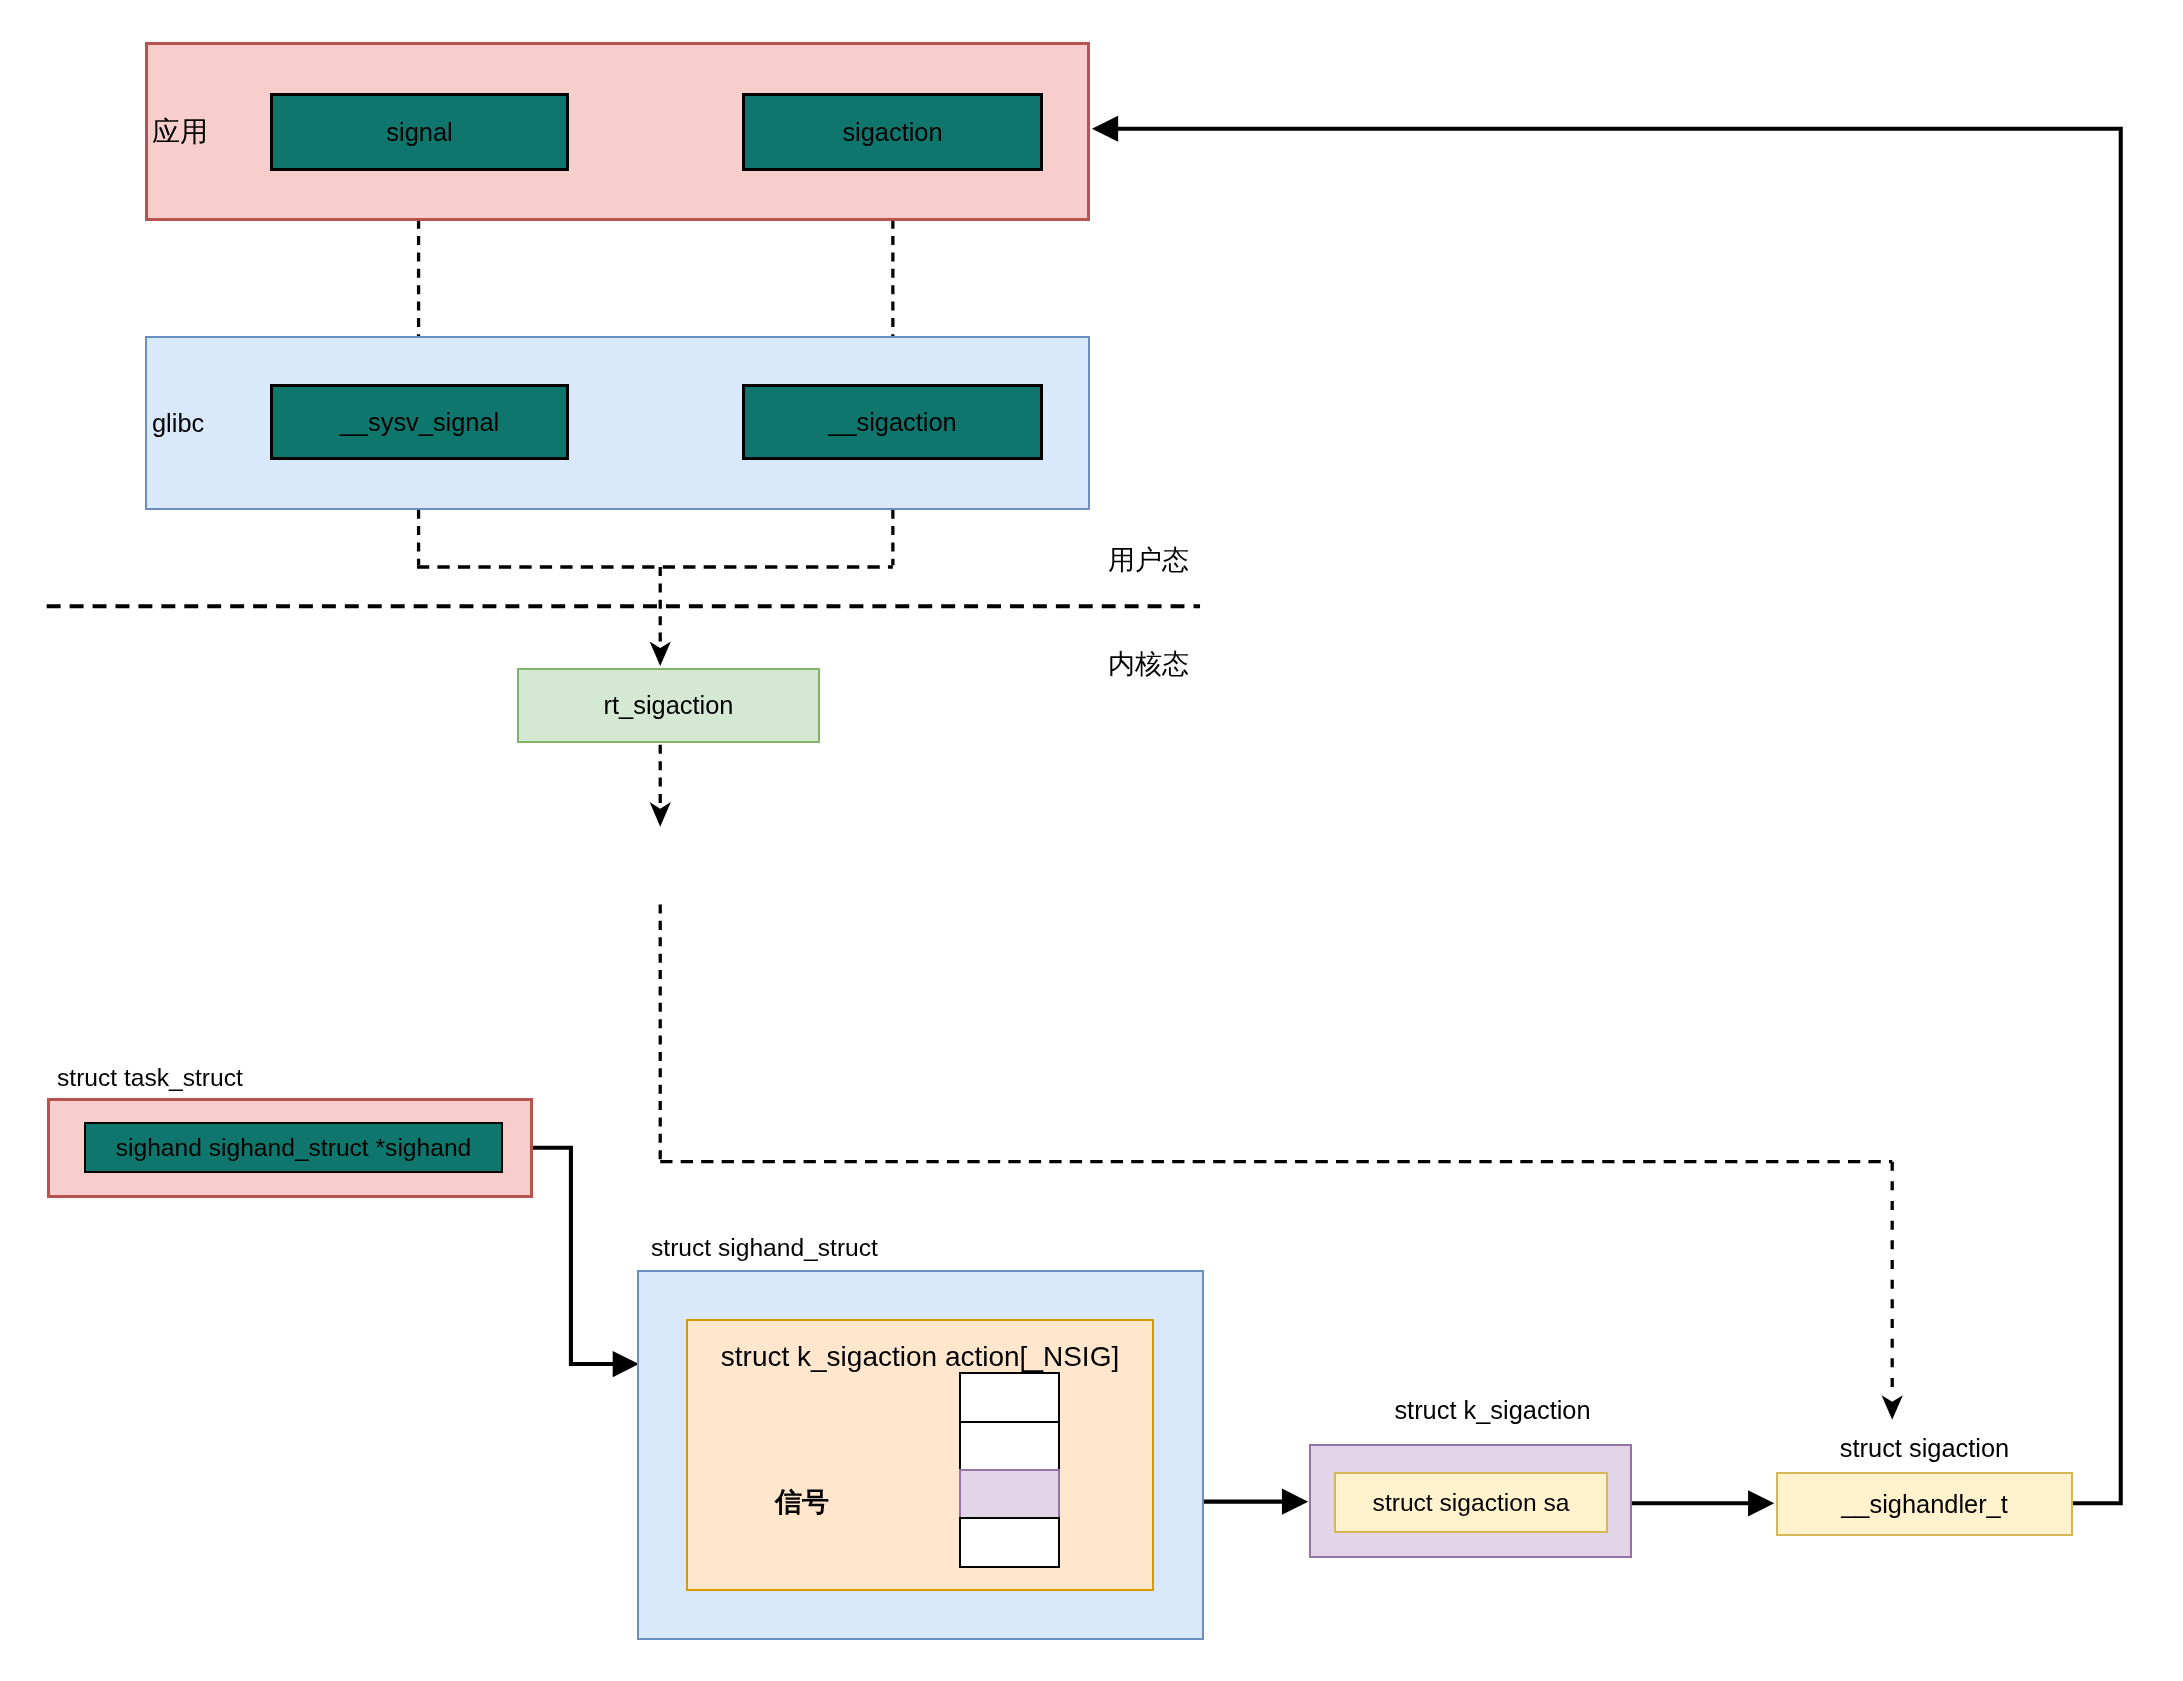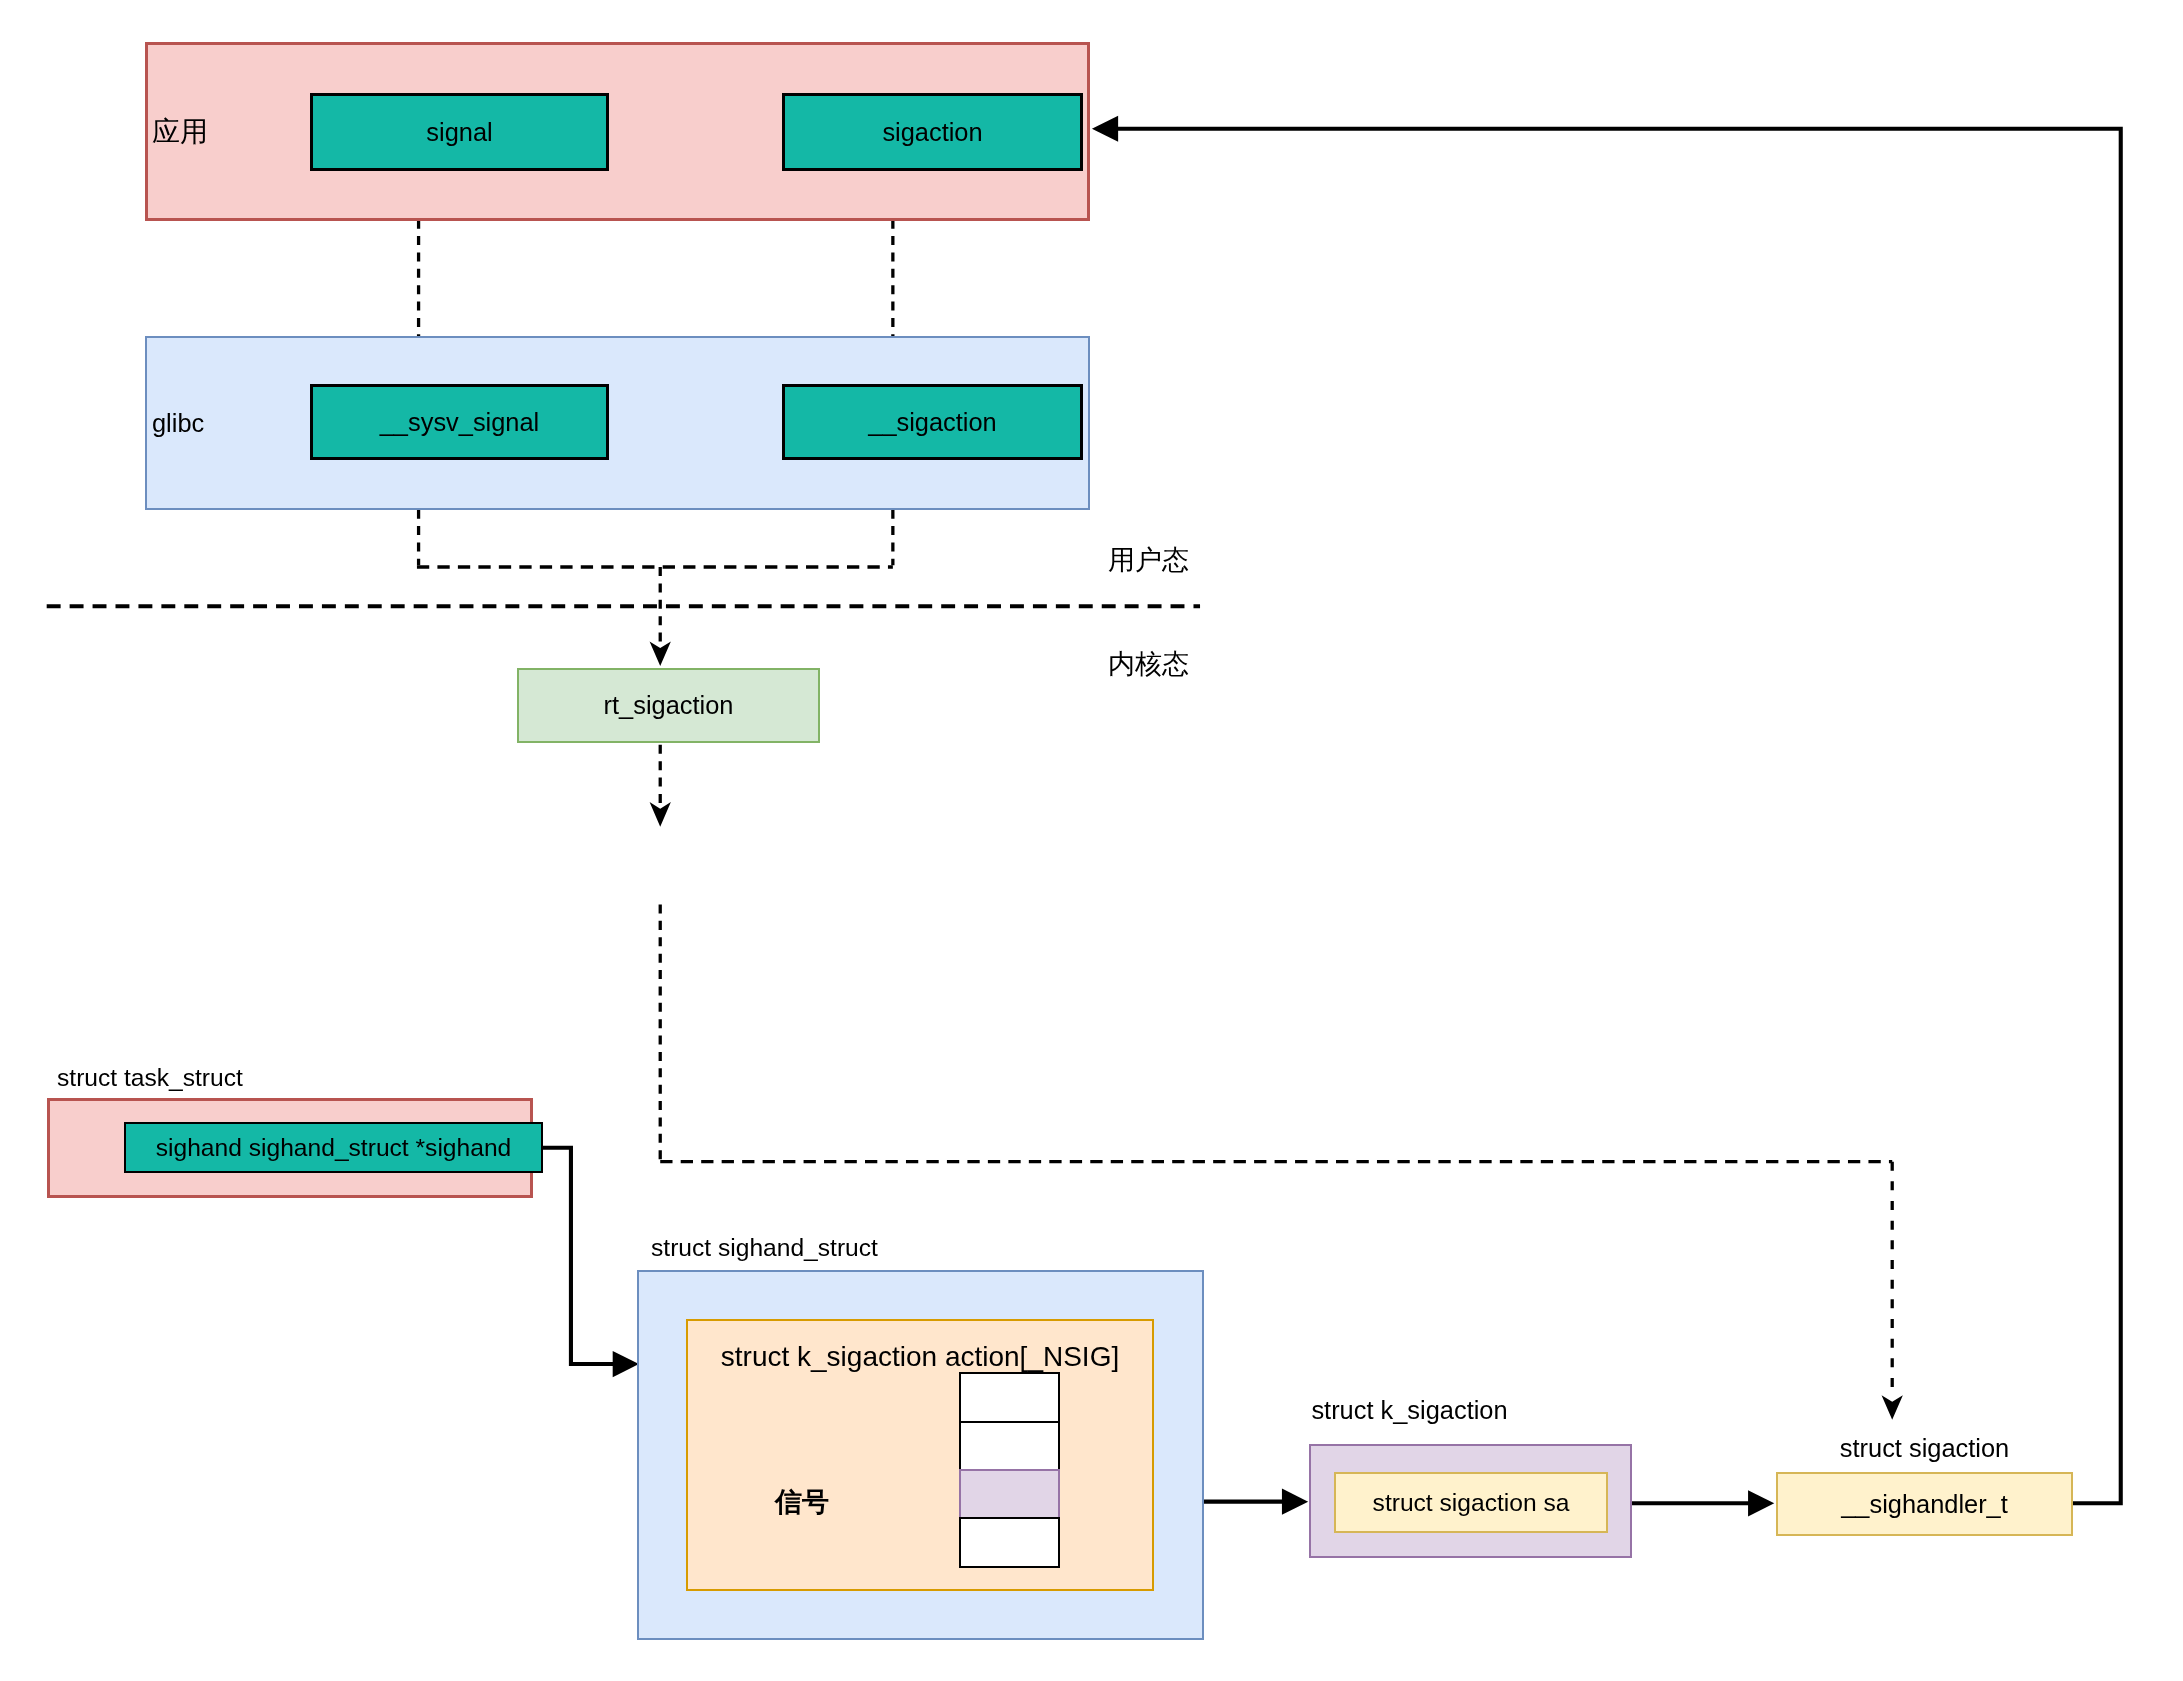--- a/index.html
+++ b/index.html
@@ -18,21 +18,21 @@
 
   
   .app-box{background:#f8cecc;border:3.3px solid #b85450;}
   .glibc-box{background:#dae8fc;border:2.5px solid #6c8ebf;}
   .green-box{background:#d5e8d4;border:2.5px solid #82b366;}
   .task-box{background:#f8cecc;border:3.3px solid #b85450;}
   .sighand-box{background:#dae8fc;border:2.5px solid #6c8ebf;}
   .action-box{background:#ffe6cc;border:2.5px solid #d79b00;}
   .ksig-box{background:#e1d5e7;border:2.5px solid #9673a6;}
   .yellow-box{background:#fff2cc;border:2.5px solid #d6b656;}
-  .white-box{background:#14b8a6;border:3.3px solid #000000;margin-left:40px;}
+  .white-box{background:#0f766e;border:3.3px solid #000000;}
 
   .cell{background:#ffffff;border:2.5px solid #000000;}
   .cell.hl{background:#e1d5e7;border:2.5px solid #9673a6;}
 
   svg.wires{position:absolute;left:0;top:0;pointer-events:none;}
 </style>
 </head>
 <body>
 
 <div id="canvas">
@@ -107,21 +107,21 @@
   <div class="abs action-box" style="left:686px;top:1319px;width:468px;height:272px;"></div>
   <div class="abs lbl center" style="left:686px;top:1342px;width:468px;height:29.5px;font-size:28px;">struct k_sigaction action[_NSIG]</div>
 
   <div class="abs cell" style="left:959px;top:1372px;width:101px;height:51px;"></div>
   <div class="abs cell" style="left:959px;top:1421px;width:101px;height:51px;"></div>
   <div class="abs cell hl" style="left:959px;top:1469px;width:101px;height:51px;"></div>
   <div class="abs cell" style="left:959px;top:1517px;width:101px;height:51px;"></div>
 
   <div class="abs cjk" style="left:775px;top:1484px;font-size:27px;font-weight:bold;">信号</div>
 
-  <div class="abs lbl center" style="left:1248px;top:1394px;width:323px;height:33px;font-size:25.4px;">struct k_sigaction</div>
+  <div class="abs lbl center" style="left:1331px;top:1394px;width:323px;height:33px;font-size:25.4px;">struct k_sigaction</div>
   <div class="abs ksig-box" style="left:1309px;top:1444px;width:323px;height:114px;"></div>
   <div class="abs yellow-box center lbl" style="left:1334px;top:1472px;width:274px;height:61px;font-size:24.6px;">struct sigaction sa</div>
 
   <div class="abs lbl center" style="left:1776px;top:1432px;width:297px;height:33px;font-size:25.4px;">struct sigaction</div>
   <div class="abs yellow-box center lbl" style="left:1776px;top:1472px;width:297px;height:64px;">__sighandler_t</div>
 
 </div>
 
 
 </body></html>

